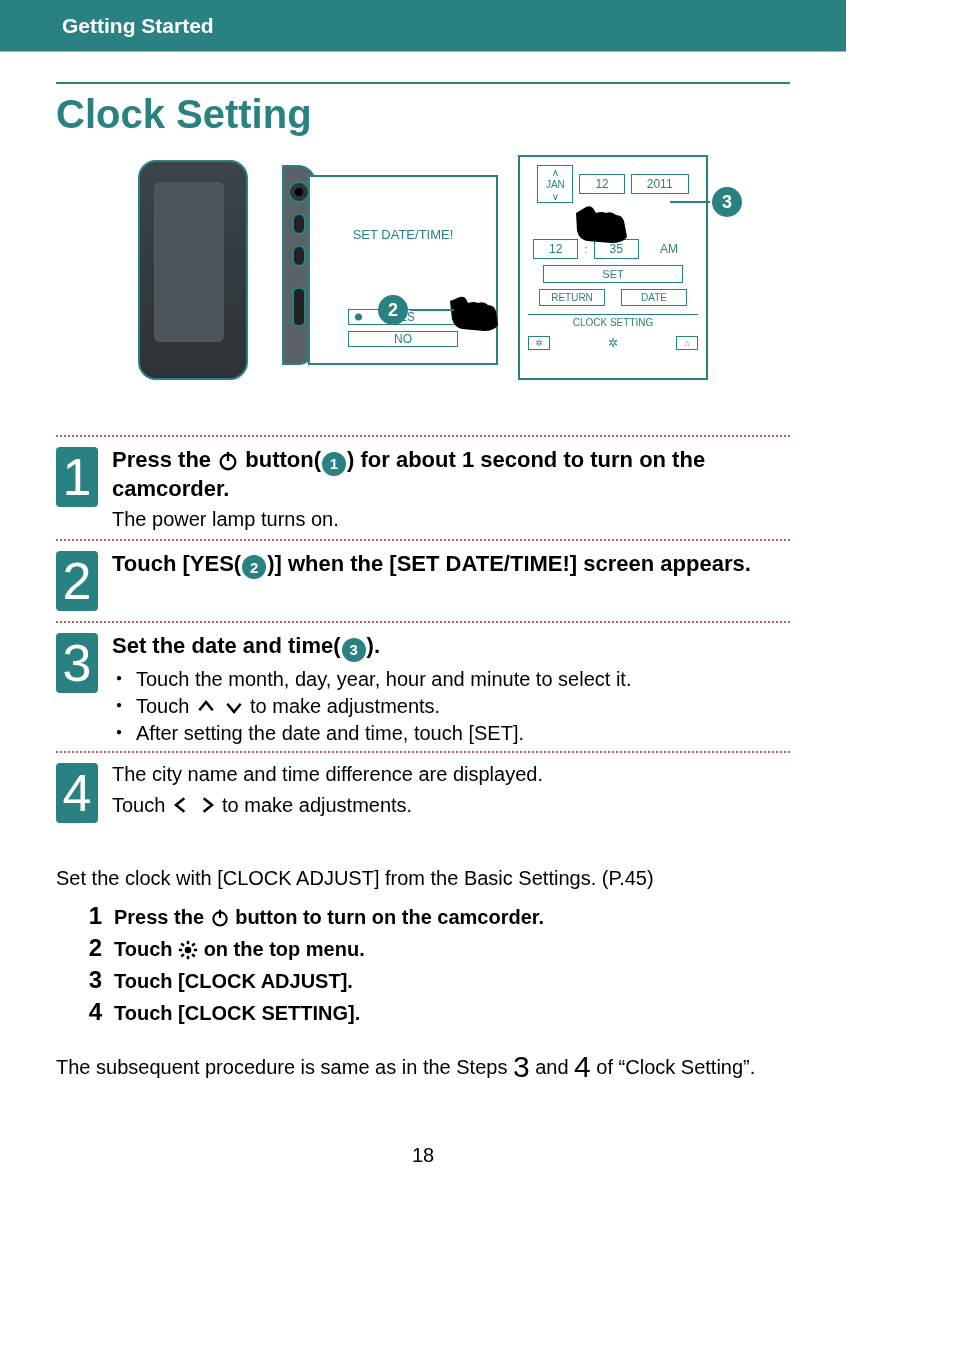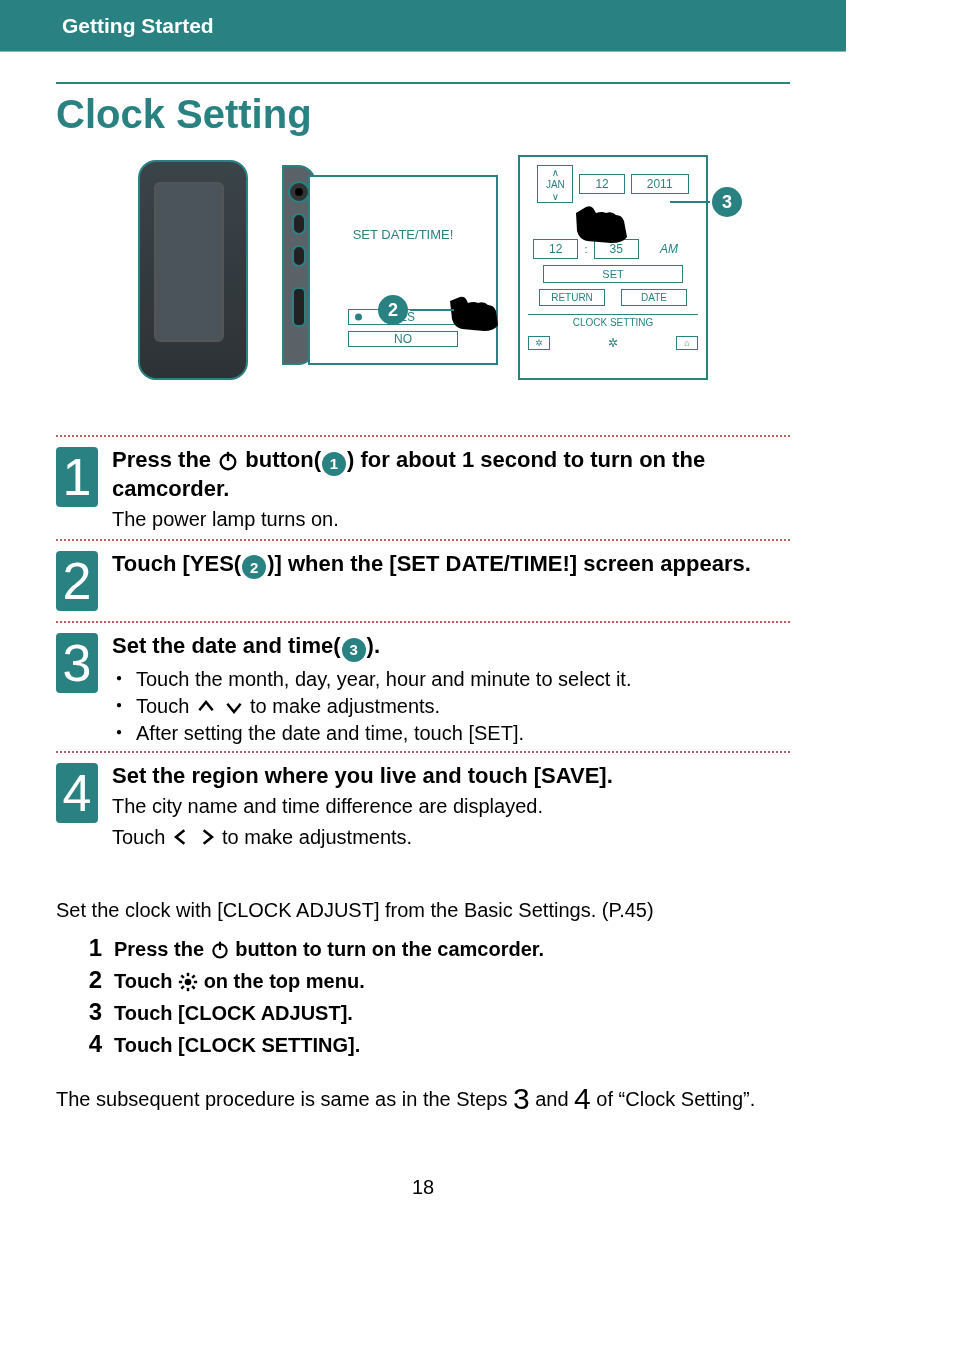--- a/index.html
+++ b/index.html
@@ -133,21 +133,21 @@
         <div class="spinner">2011</div>
       </div>
 
       <svg class="finger" style="left:48px; top:42px;" width="70" height="50" viewBox="0 0 70 50">
         <path d="M8 14 l10 -6 q4 -2 7 1 l3 5 q6 -2 10 0 q6 -2 10 2 q6 0 8 6 l3 16 q-4 6 -16 6 l-24 -2 q-8 -2 -10 -10 z"></path>
       </svg>
       <div class="s2-row" style="margin-top:30px;">
         <div class="spinner">12</div>
         <span style="font-size:11px;">:</span>
         <div class="spinner">35</div>
-        <div class="spinner" style="border:none;font-style:italic;">AM</div>
+        <div class="spinner" style="border:none;">AM</div>
       </div>
       <div class="set-btn"><span>SET</span></div>
       <div class="rq-row">
         <div class="rq-btn"><span>RETURN</span></div>
         <div class="rq-btn"><span>DATE</span></div>
       </div>
       <div class="cs-label">CLOCK SETTING</div>
       <div class="icon-bar">
         <div class="icon-box">✲</div>
         <span style="font-size:12px;">✲</span>
@@ -215,21 +215,20 @@
         </li>
         <li>After setting the date and time, touch [SET].</li>
       </ul>
     </div>
 
     <div class="step-divider"></div>
     <div class="step">
       <div class="step-num-box">
             <span class="step-num">4</span>
           </div>
-      <div class="step-title">Set the region where you live and touch [SAVE].</div>
       <div class="step-body">The city name and time difference are displayed.</div>
       <div class="step-body">
         <span>Touch </span>
         <svg class="chevron-svg" width="20" height="22" viewBox="0 0 24 24">
               <path d="M16 4 L6 12 L16 20" fill="none" stroke="#000" stroke-width="3"></path>
             </svg>
         <svg class="chevron-svg" width="20" height="22" viewBox="0 0 24 24">
               <path d="M8 4 L18 12 L8 20" fill="none" stroke="#000" stroke-width="3"></path>
             </svg>
         <span> to make adjustments.</span>

